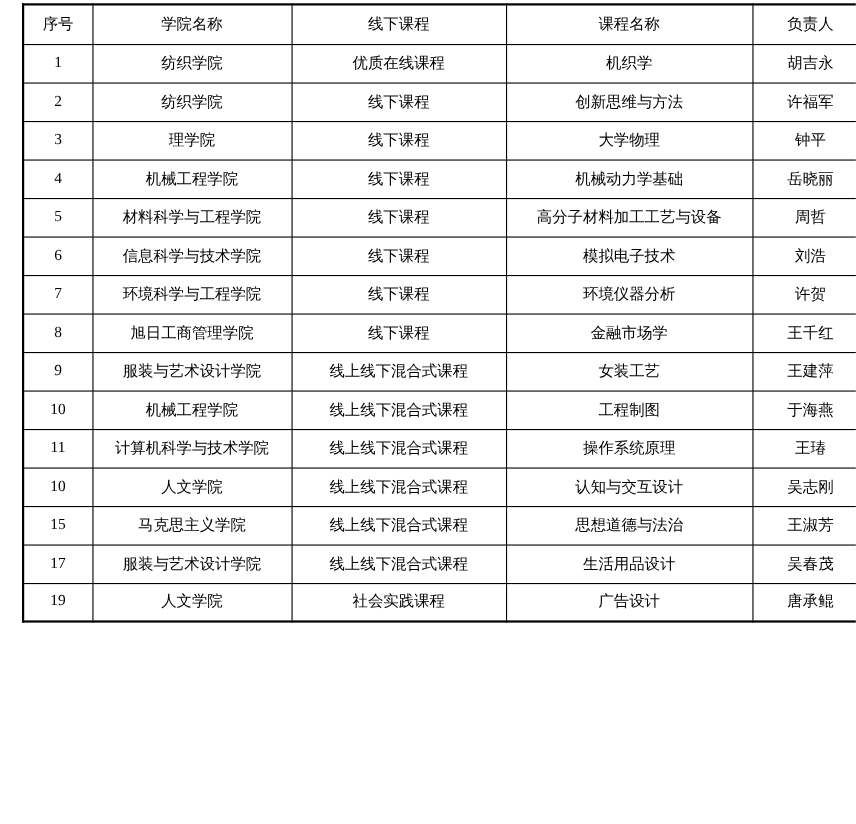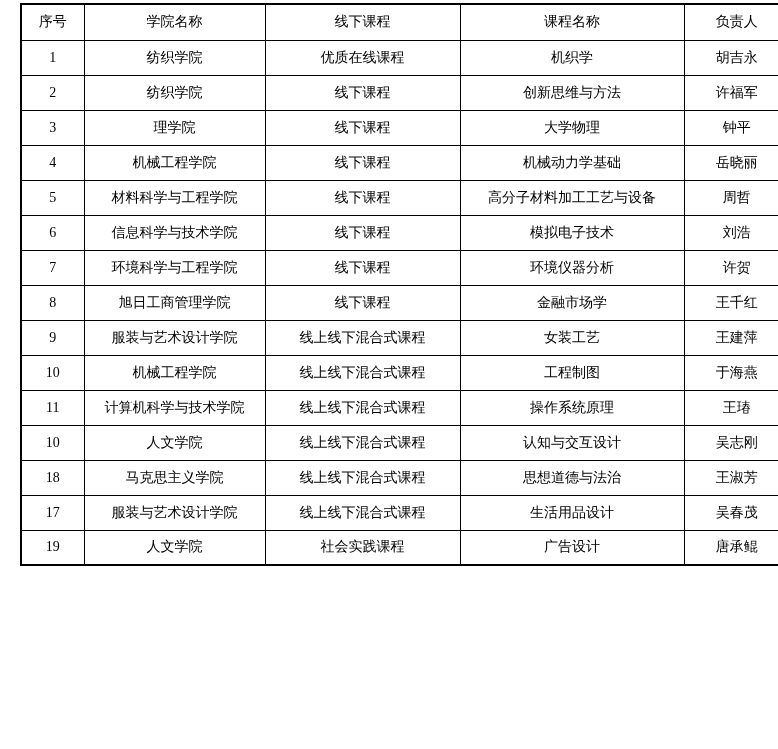--- a/index.html
+++ b/index.html
@@ -144,21 +144,21 @@
           <td>王瑃</td>
         </tr>
         <tr>
           <td>10</td>
           <td>人文学院</td>
           <td>线上线下混合式课程</td>
           <td>认知与交互设计</td>
           <td>吴志刚</td>
         </tr>
         <tr>
-          <td>18</td>
+          <td>15</td>
           <td>马克思主义学院</td>
           <td>线上线下混合式课程</td>
           <td>思想道德与法治</td>
           <td>王淑芳</td>
         </tr>
         <tr>
           <td>17</td>
           <td>服装与艺术设计学院</td>
           <td>线上线下混合式课程</td>
           <td>生活用品设计</td>

